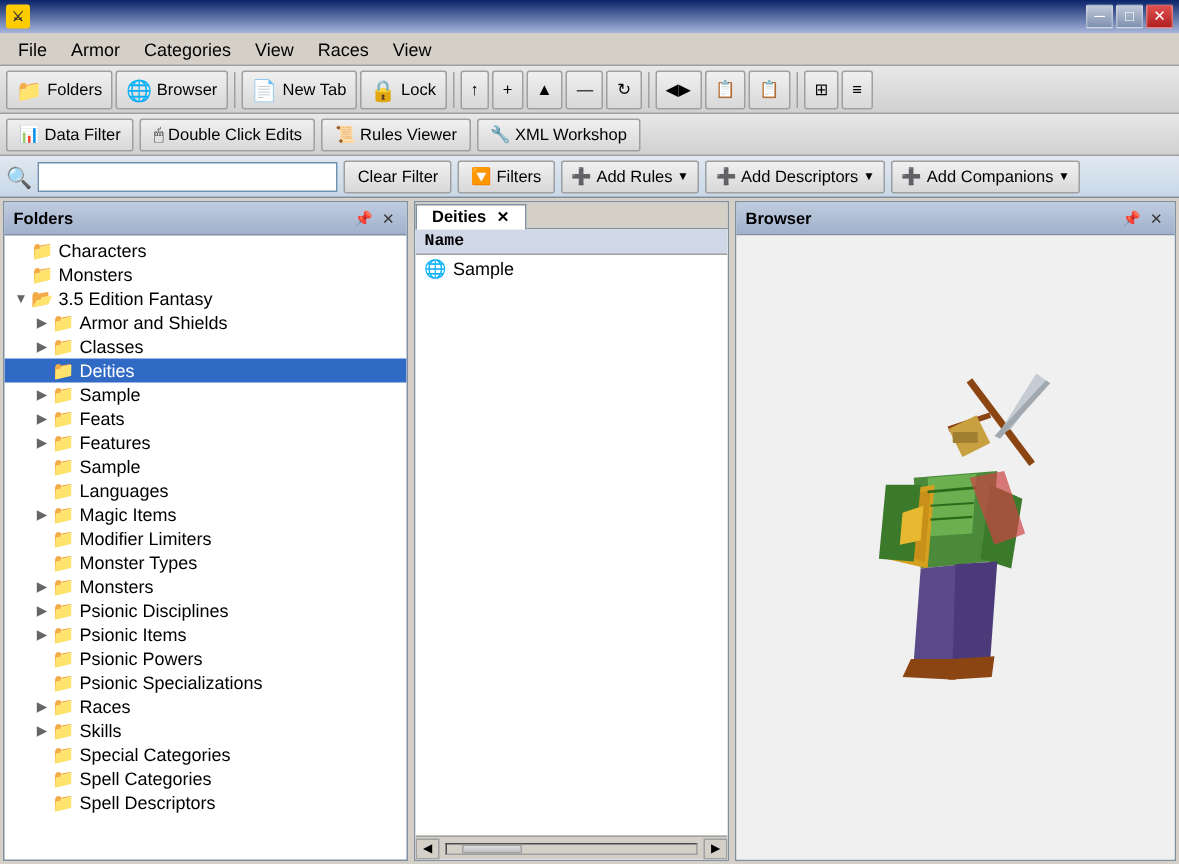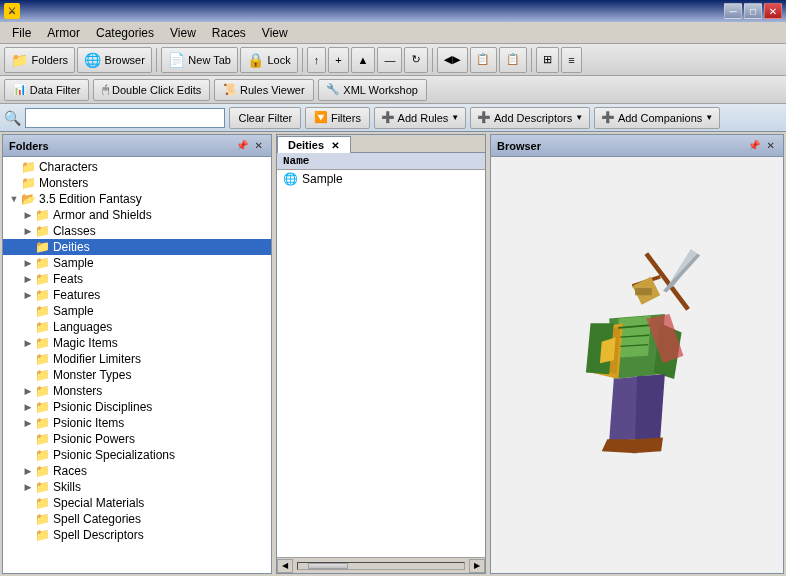--- a/index.html
+++ b/index.html
@@ -423,21 +423,21 @@
           <span class="tree-indent" style="width:18px;"></span>
           <span class="tree-toggle">▶</span>
           <span class="tree-folder-icon">📁</span>
           <span class="tree-label">Skills</span>
         </div>
 
         <div class="tree-item">
           <span class="tree-indent" style="width:18px;"></span>
           <span class="tree-toggle"></span>
           <span class="tree-folder-icon">📁</span>
-          <span class="tree-label">Special Materials</span>
+          <span class="tree-label">Special Categories</span>
         </div>
 
         <div class="tree-item">
           <span class="tree-indent" style="width:18px;"></span>
           <span class="tree-toggle"></span>
           <span class="tree-folder-icon">📁</span>
           <span class="tree-label">Spell Categories</span>
         </div>
 
         <div class="tree-item">

